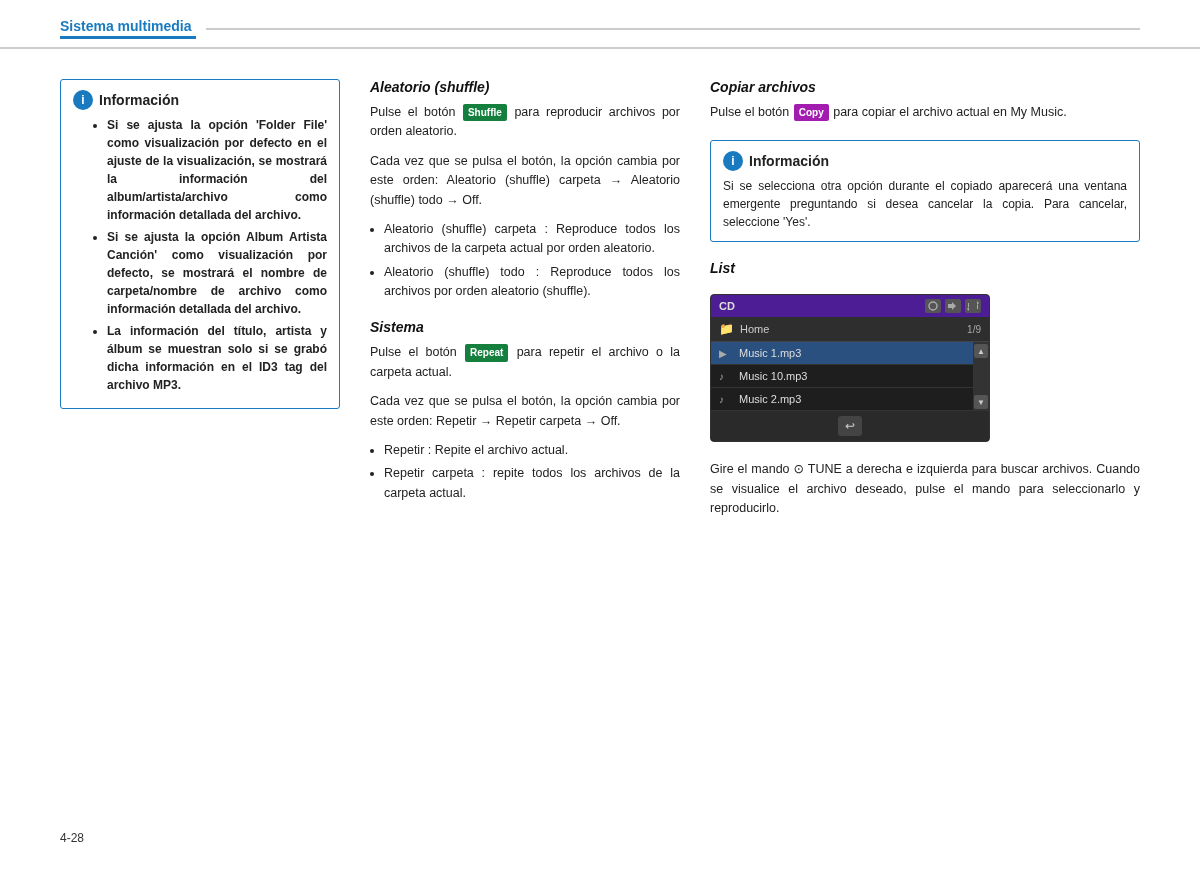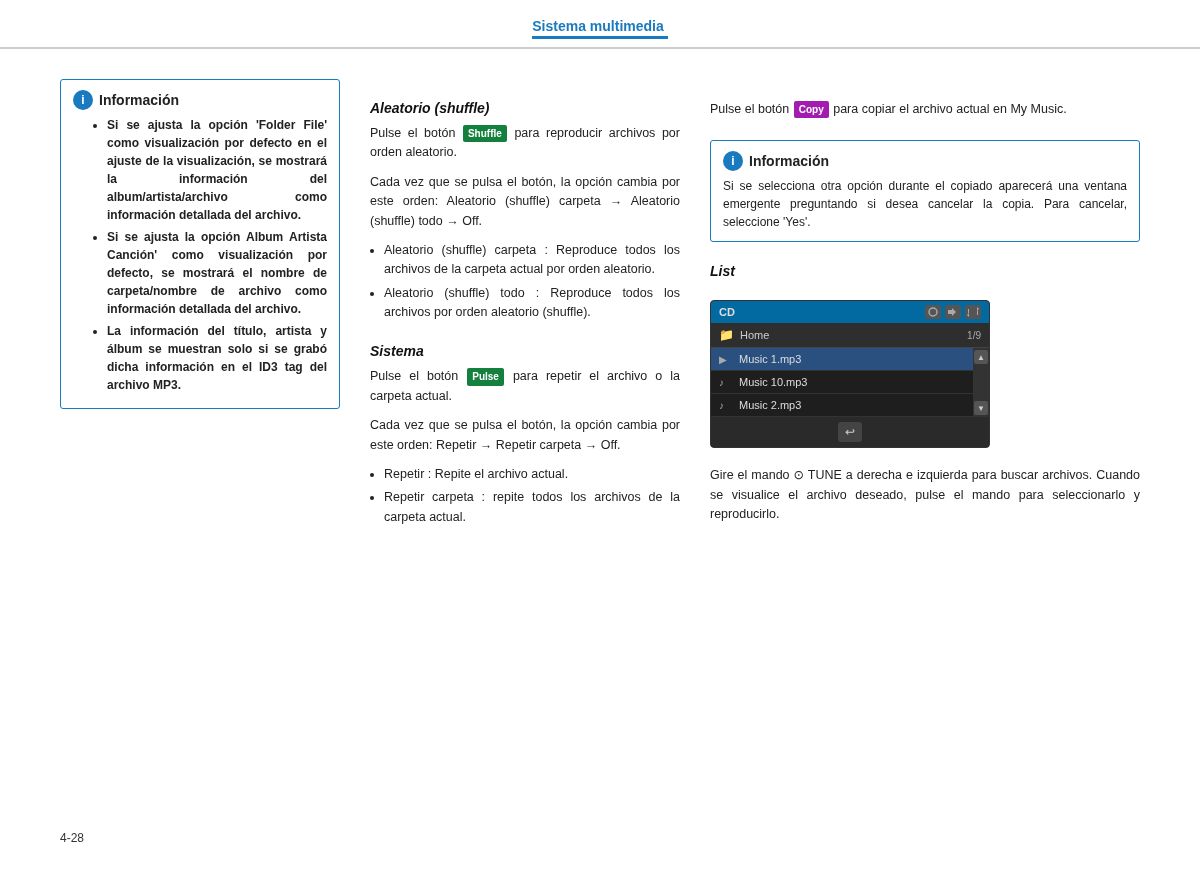--- a/index.html
+++ b/index.html
@@ -12,21 +12,20 @@
       color: #222;
       overflow: hidden;
     }
 
     
     .header {
       padding: 18px 60px 8px 60px;
       border-bottom: 2px solid #ccc;
       display: flex;
       align-items: center;
-      flex-direction: column;
     }
     .header-title {
       font-size: 14px;
       font-weight: bold;
       color: #1a7abf;
       border-bottom: 3px solid #1a7abf;
       padding-bottom: 2px;
       padding-right: 4px;
     }
     .header-line {
@@ -150,21 +149,21 @@
     
     .cd-player {
       border: 1px solid #333;
       border-radius: 4px;
       overflow: hidden;
       margin-bottom: 10px;
       background: #1a1a1a;
       width: 280px;
     }
     .cd-top-bar {
-      background: #0369a1;
+      background: #4c1d95;
       display: flex;
       align-items: center;
       padding: 4px 8px;
       gap: 20px;
     }
     .cd-top-bar-title {
       color: #ddd;
       font-size: 11px;
       font-weight: bold;
     }
@@ -274,21 +273,21 @@
     
     .page-number {
       position: absolute;
       bottom: 30px;
       left: 60px;
       font-size: 12px;
       color: #333;
       text-align: right;
     }
 
-    .section-gap { margin-bottom: 18px; margin-top: 21px; }
+    .section-gap { margin-bottom: 18px; }
   </style>
 </head>
 <body>
 
 <div class="header">
   <span class="header-title">Sistema multimedia</span>
   <div class="header-line"></div>
 </div>
 
 <div class="main-content">
@@ -322,35 +321,36 @@
       <ul class="bullet-list">
         <li>Aleatorio (shuffle) carpeta : Reproduce todos los archivos de la carpeta actual por orden aleatorio.</li>
         <li>Aleatorio (shuffle) todo : Reproduce todos los archivos por orden aleatorio (shuffle).</li>
       </ul>
     </div>
 
     <div class="section-gap">
       <div class="section-title-italic">Sistema</div>
       <p class="body-text">
         <span>Pulse el botón</span>
-        <span class="btn-badge">Pulse</span>
+        <span class="btn-badge">Repeat</span>
         <span>para repetir el archivo o la carpeta actual.</span>
       </p>
       <p class="body-text">Cada vez que se pulsa el botón, la opción cambia por este orden: Repetir → Repetir carpeta → Off.</p>
       <ul class="bullet-list">
         <li>Repetir : Repite el archivo actual.</li>
         <li>Repetir carpeta : repite todos los archivos de la carpeta actual.</li>
       </ul>
     </div>
 
   </div>
 
   <div class="col-right">
 
     <div class="section-gap">
+      <div class="section-title-italic">Copiar archivos</div>
       <p class="body-text">
         <span>Pulse el botón</span>
         <span class="btn-badge btn-badge-blue">Copy</span>
         <span>para copiar el archivo actual en My Music.</span>
       </p>
     </div>
 
     <div class="info-box section-gap">
       <div class="info-box-header">
         <div class="info-icon">i</div>

